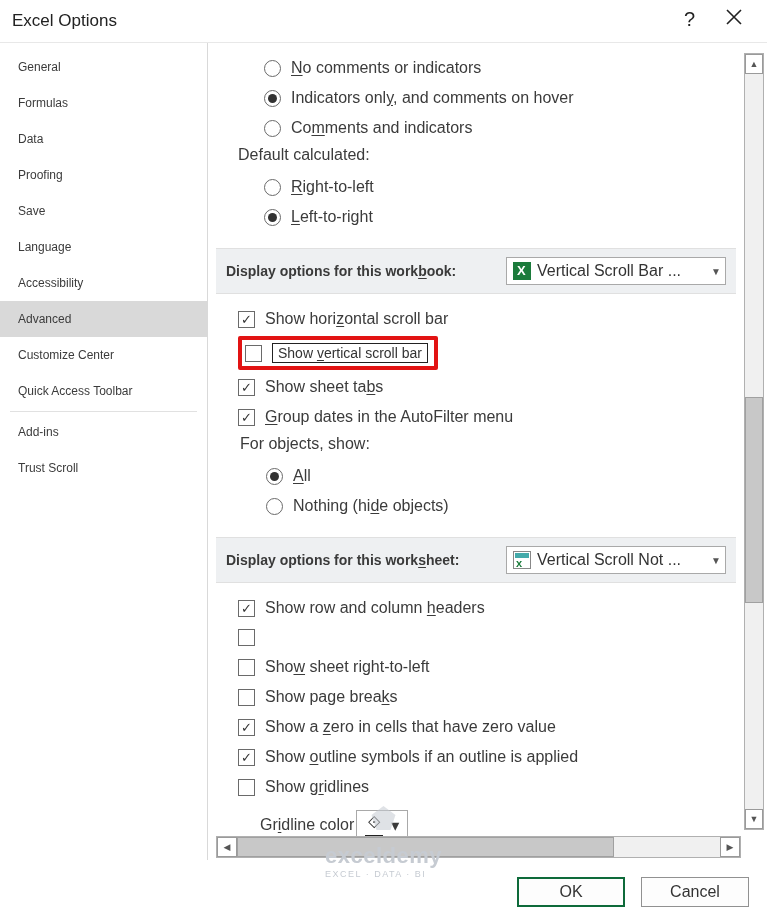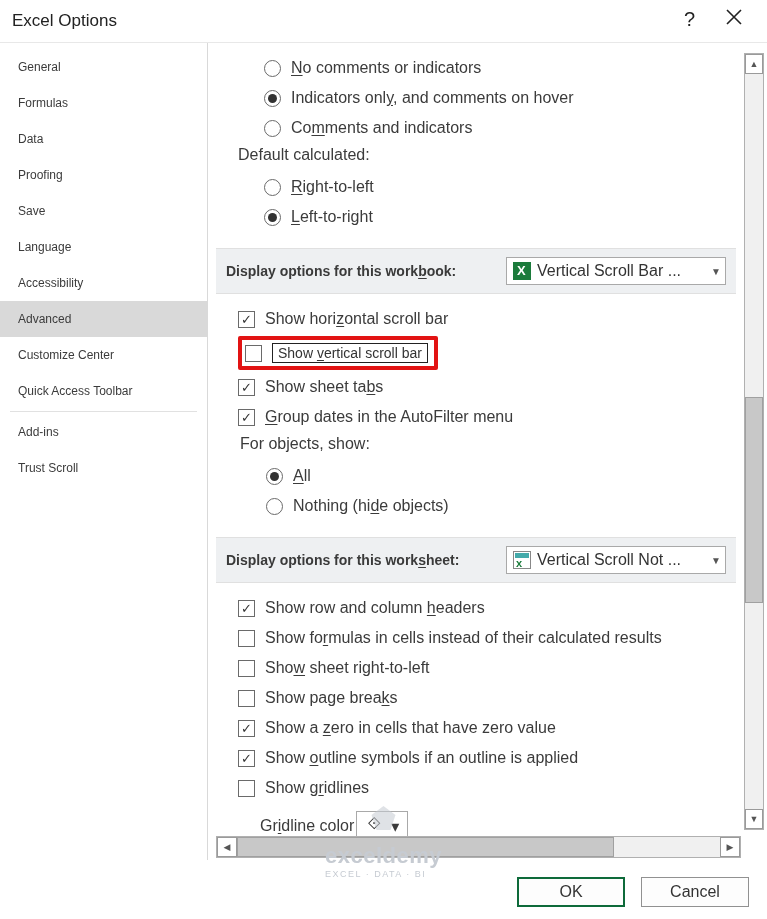--- a/index.html
+++ b/index.html
@@ -389,21 +389,20 @@
           </div>
         </div>
 
         <div class="indent2">
           <div class="check-row">
             <span class="check checked"></span>
             <span>Show row and column <u>h</u>eaders</span>
           </div>
           <div class="check-row">
             <span class="check"></span>
-            <span>Show fo<u>r</u>mulas in cells instead of their calculated results</span>
           </div>
           <div class="check-row">
             <span class="check"></span>
             <span>Sho<u>w</u> sheet right-to-left</span>
           </div>
           <div class="check-row">
             <span class="check"></span>
             <span>Show page brea<u>k</u>s</span>
           </div>
           <div class="check-row">

